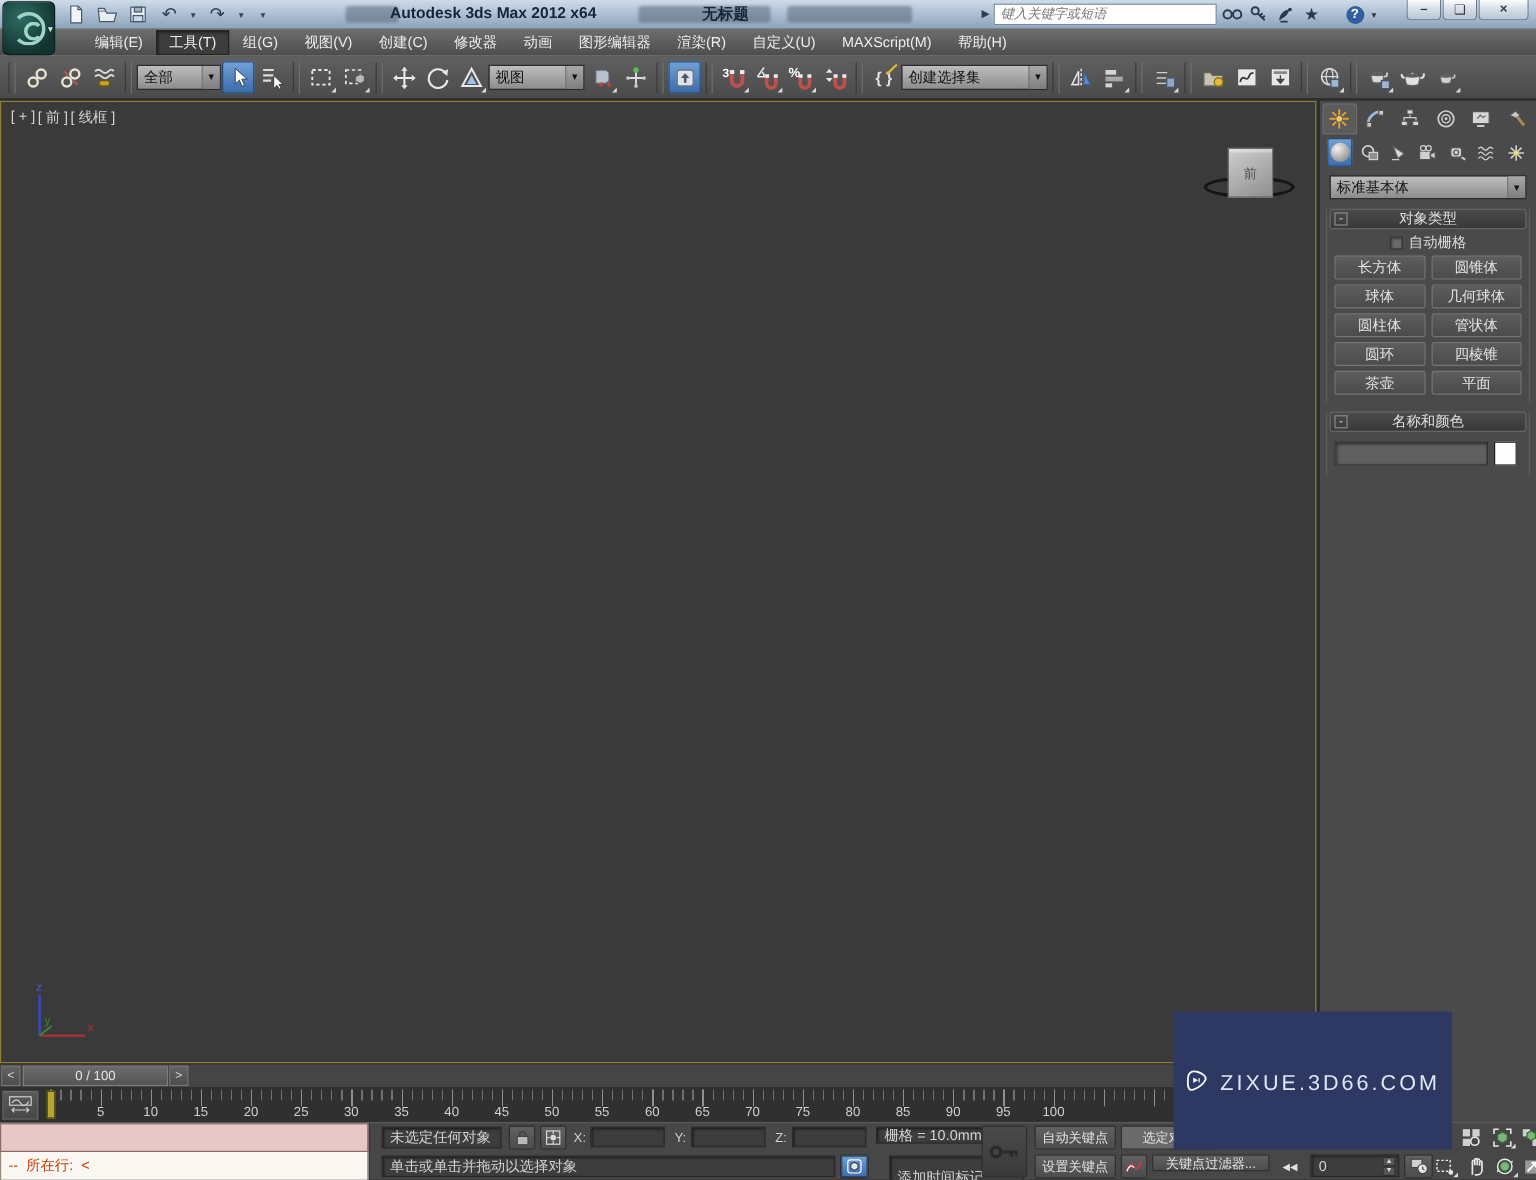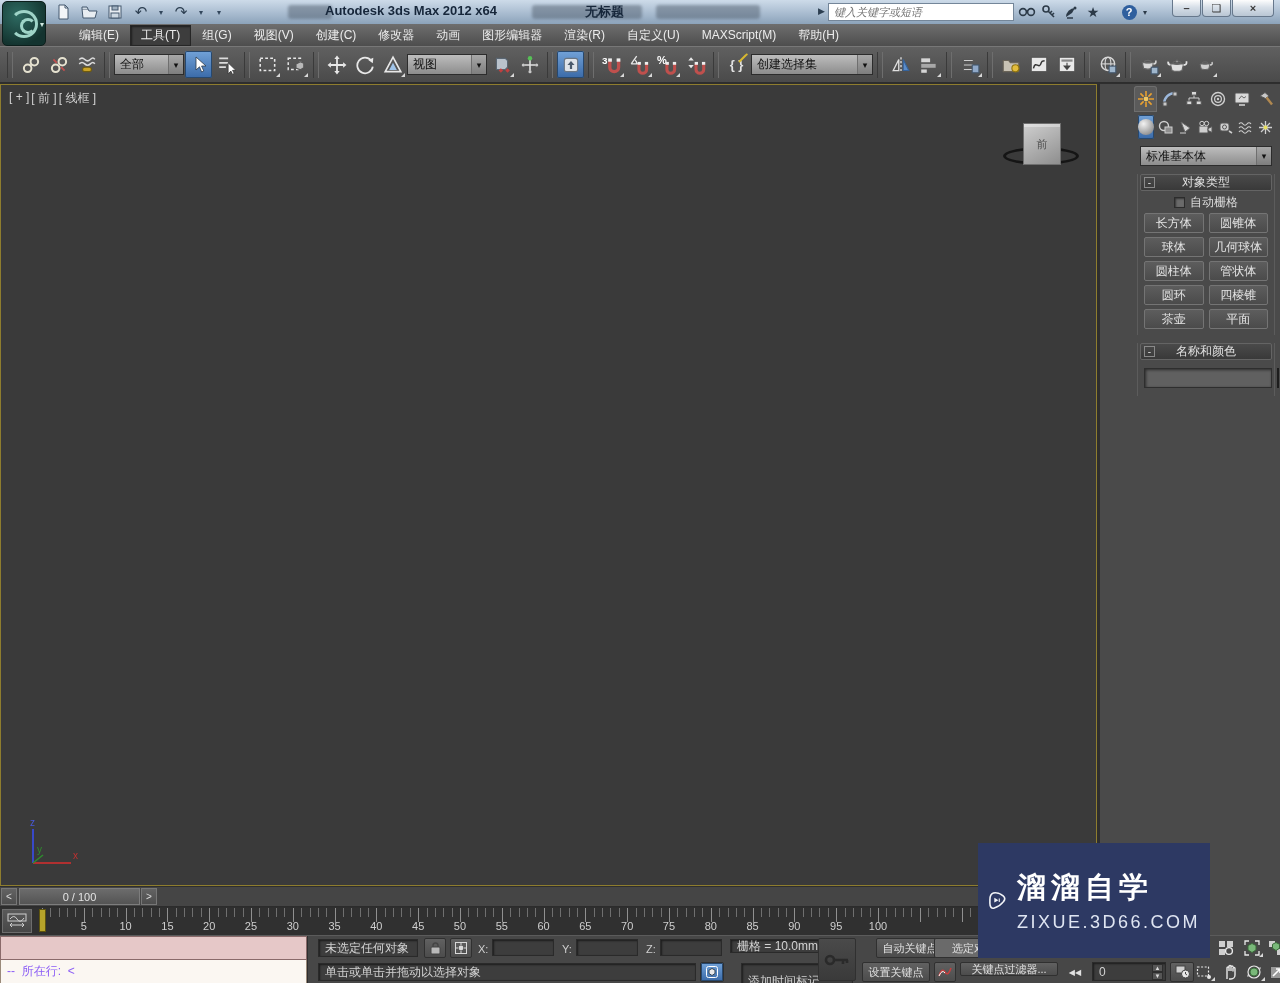--- a/index.html
+++ b/index.html
@@ -65,21 +65,21 @@
   .vplabel span::before { content:"[ "; } .vplabel span::after { content:" ]"; }
   .viewcube-ring { position:absolute; left:1002px; top:62px; width:76px; height:18px;
     border:3px solid #151515; border-radius:50%; }
   .viewcube { position:absolute; left:1022px; top:38px; width:38px; height:42px;
     background:linear-gradient(150deg,#cfcfcf,#8e8e8e); border:1px solid #6f6f6f;
     display:flex; align-items:center; justify-content:center; color:#4f4f4f; font-size:11px;
     box-shadow:inset 0 3px 0 rgba(255,255,255,.35); }
   .axis-tripod { position:absolute; left:20px; top:732px; }
 
   
-  .cpanel { position:absolute; left:1100px; top:84px; width:180px; height:851px; background:#4a4a4a;padding-left:32px; }
+  .cpanel { position:absolute; left:1100px; top:84px; width:180px; height:851px; background:#4a4a4a; }
   .cp-tabs { display:flex; height:28px; padding:2px 2px 0 2px; gap:1px; }
   .cp-tab { flex:1; display:flex; align-items:center; justify-content:center; border-radius:3px 3px 0 0; }
   .cp-tab.active { background:#5b5b5b; box-shadow:inset 0 0 0 1px #6e6e6e; }
   .cp-cats { display:flex; height:30px; align-items:center; padding:0 6px; gap:3px; }
   .cp-cat { width:22px; height:24px; display:flex; align-items:center; justify-content:center; border-radius:2px; }
   .cp-cat.active { background:linear-gradient(#72a2d8,#3a6aa8); box-shadow:inset 0 0 0 1px #27486e; }
   .sphere-ico { width:16px; height:16px; border-radius:50%;
     background:radial-gradient(circle at 35% 30%,#f2f2f2,#9a9a9a 70%,#6f6f6f); }
   .cp-dd { margin:4px 8px 8px 8px; }
   .rollout { margin:8px 5px 0 5px; border-left:1px solid #5c5c5c; border-right:1px solid #5c5c5c; padding:0 2px 6px 2px; }
@@ -117,21 +117,21 @@
   .tick-labels { position:absolute; left:42px; top:11px; display:flex; }
   .tick-cell { width:41.8px; flex:none; }
   .tick-cell span { display:inline-block; transform:translateX(-50%); color:#cfcfcf; font-size:11px; }
   .frame-marker { position:absolute; left:39px; top:1px; width:7px; height:23px; background:#b7a42a; border:1px solid #5e540e; }
 
   
   .statusbar { position:absolute; left:0; top:935px; width:1280px; height:48px; background:#474747; border-top:1px solid #5b5b5b; }
   .listener { position:absolute; left:0; top:0; width:308px; height:48px; border-right:1px solid #2e2e2e; }
   .listener .pink { height:24px; background:#e6c8c8; border:1px solid #8a6a6a; }
   .listener .white { height:24px; background:#fbf7f2; border:1px solid #9a8a7a; border-top:none;
-    color:#8b5cf6; font-size:12px; display:flex; align-items:center; padding:0 6px; white-space:pre; }
+    color:#c2410c; font-size:12px; display:flex; align-items:center; padding:0 6px; white-space:pre; }
   .sunken { background:#3d3d3d; border:1px solid #2a2a2a; box-shadow:inset 1px 1px 2px rgba(0,0,0,.55);
     color:#d2d2d2; font-size:12px; display:flex; align-items:center; padding:0 6px; }
   .sbtn { background:linear-gradient(#616161,#4c4c4c); border:1px solid #303030; border-radius:2px;
     color:#e2e2e2; font-size:11px; display:flex; align-items:center; justify-content:center; }
   .sbtn.blue { background:linear-gradient(#72a2d8,#3a6aa8); box-shadow:inset 0 0 0 1px #27486e; }
   .slabel { color:#cfcfcf; font-size:11px; }
   .spin { display:flex; flex-direction:column; width:11px; margin-left:auto; }
   .spin span { height:8px; font-size:6px; color:#ddd; background:#565656; border:1px solid #2e2e2e;
     display:flex; align-items:center; justify-content:center; }
 
@@ -707,21 +707,21 @@
       </svg>
   </div>
   <div class="sunken abs" style="left:741px;top:27px;width:112px;height:36px;">添加时间标记</div>
 
   <div class="sbtn abs" style="left:818px;top:2px;width:38px;height:43px;background:linear-gradient(#4a4a4a,#3a3a3a);">
     <svg width="26" height="16" viewBox="0 0 26 16">
         <circle cx="6" cy="8" r="4" fill="none" stroke="#2a2a2a" stroke-width="2.6"></circle>
         <path d="M10 8 h14 M19 8 v4 M23 8 v3" stroke="#2a2a2a" stroke-width="2.6"></path>
       </svg>
   </div>
-  <div class="sbtn abs" style="left:862px;top:2px;width:68px;height:20px;margin-left:14px;">自动关键点</div>
+  <div class="sbtn abs" style="left:862px;top:2px;width:68px;height:20px;">自动关键点</div>
   <div class="sbtn abs" style="left:934px;top:2px;width:80px;height:20px;background:#6a6a6a;">选定对象</div>
   <div class="sbtn abs" style="left:862px;top:26px;width:68px;height:20px;">设置关键点</div>
   <div class="sbtn abs" style="left:934px;top:26px;width:22px;height:20px;">
     <svg width="14" height="12" viewBox="0 0 14 12">
         <path d="M1 10 Q4 1 7 6 T13 2" fill="none" stroke="#c04040" stroke-width="1.6"></path>
         <path d="M1 10 Q4 3 7 7" fill="none" stroke="#fff" stroke-width="1"></path>
       </svg>
   </div>
   <div class="sbtn abs" style="left:960px;top:26px;width:98px;height:14px;">关键点过滤器...</div>
   <div class="sbtn abs" style="left:1062px;top:26px;width:26px;height:20px;background:none;border:none;font-size:8px;">◀◀</div>
@@ -787,16 +787,15 @@
   </div>
 </div>
 
 <div class="watermark">
   <svg width="58" height="60" viewBox="0 0 60 62">
     <path d="M17 6 C8 9 6 16 6 27 L6 38 C6 50 11 56 20 53 C29 50 43 41 49 33 C55 26 55 21 48 15 C40 8 26 3 17 6 Z" fill="none" stroke="#f2f4f8" stroke-width="5"></path>
     <path d="M20 21 L33 28.5 L20 36 Z" fill="#f2f4f8"></path>
     <rect x="34" y="23" width="3.4" height="11" fill="#f2f4f8"></rect>
   </svg>
   <div class="wm-text">
-    <div class="cn">溜溜自学</div>
     <div class="en">zixue.3d66.com</div>
   </div>
 </div>
 
 </body></html>

